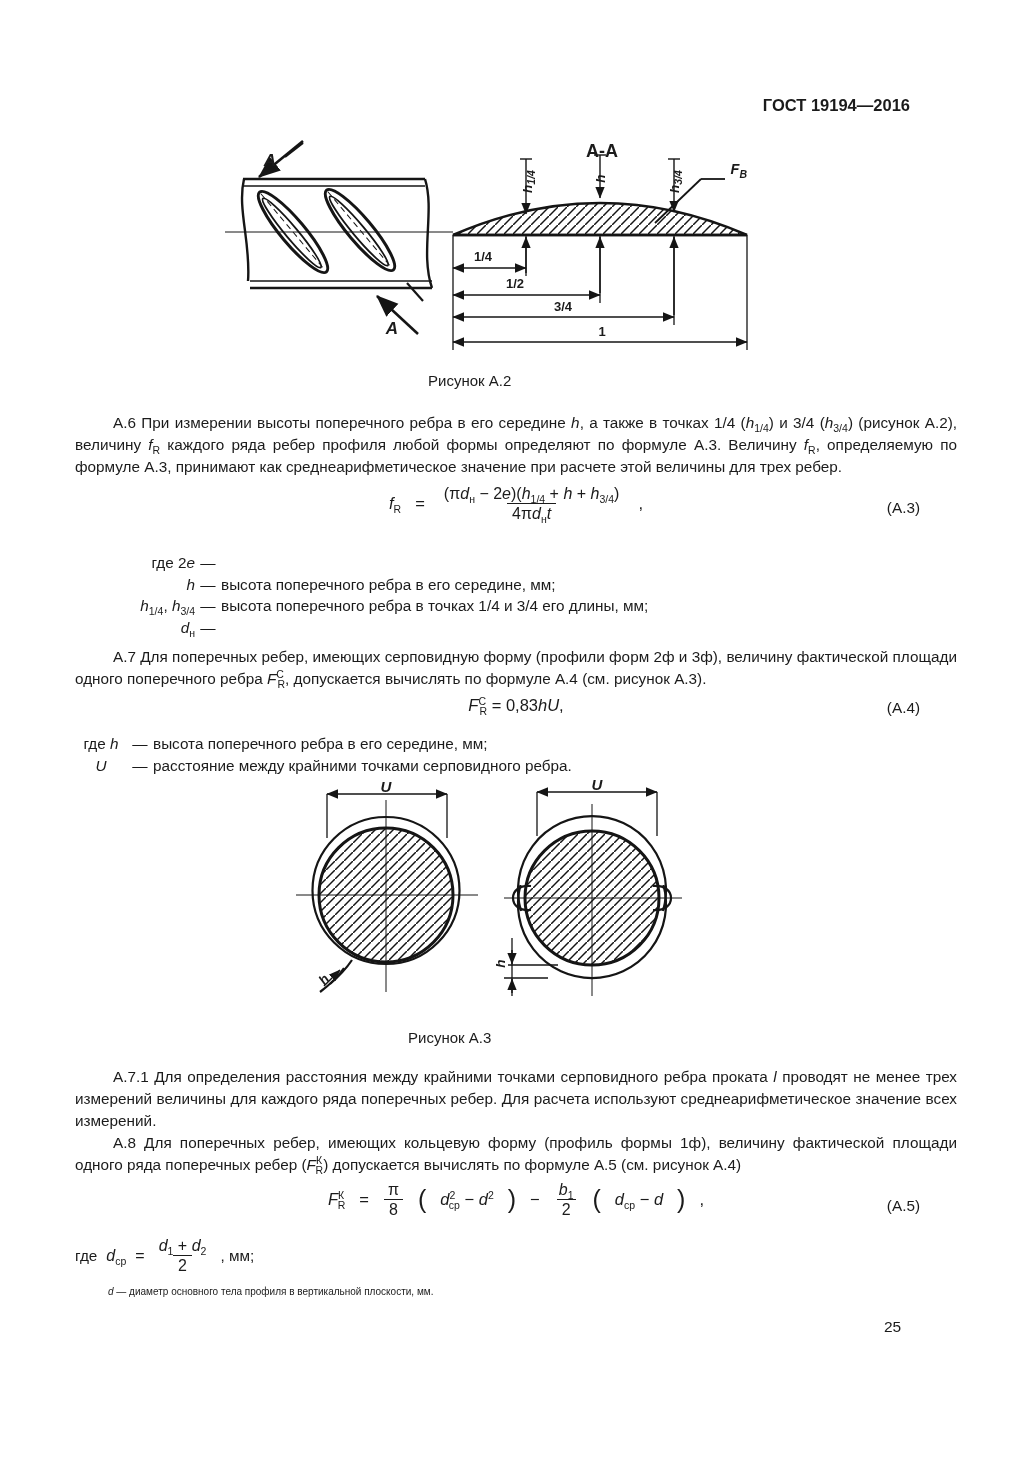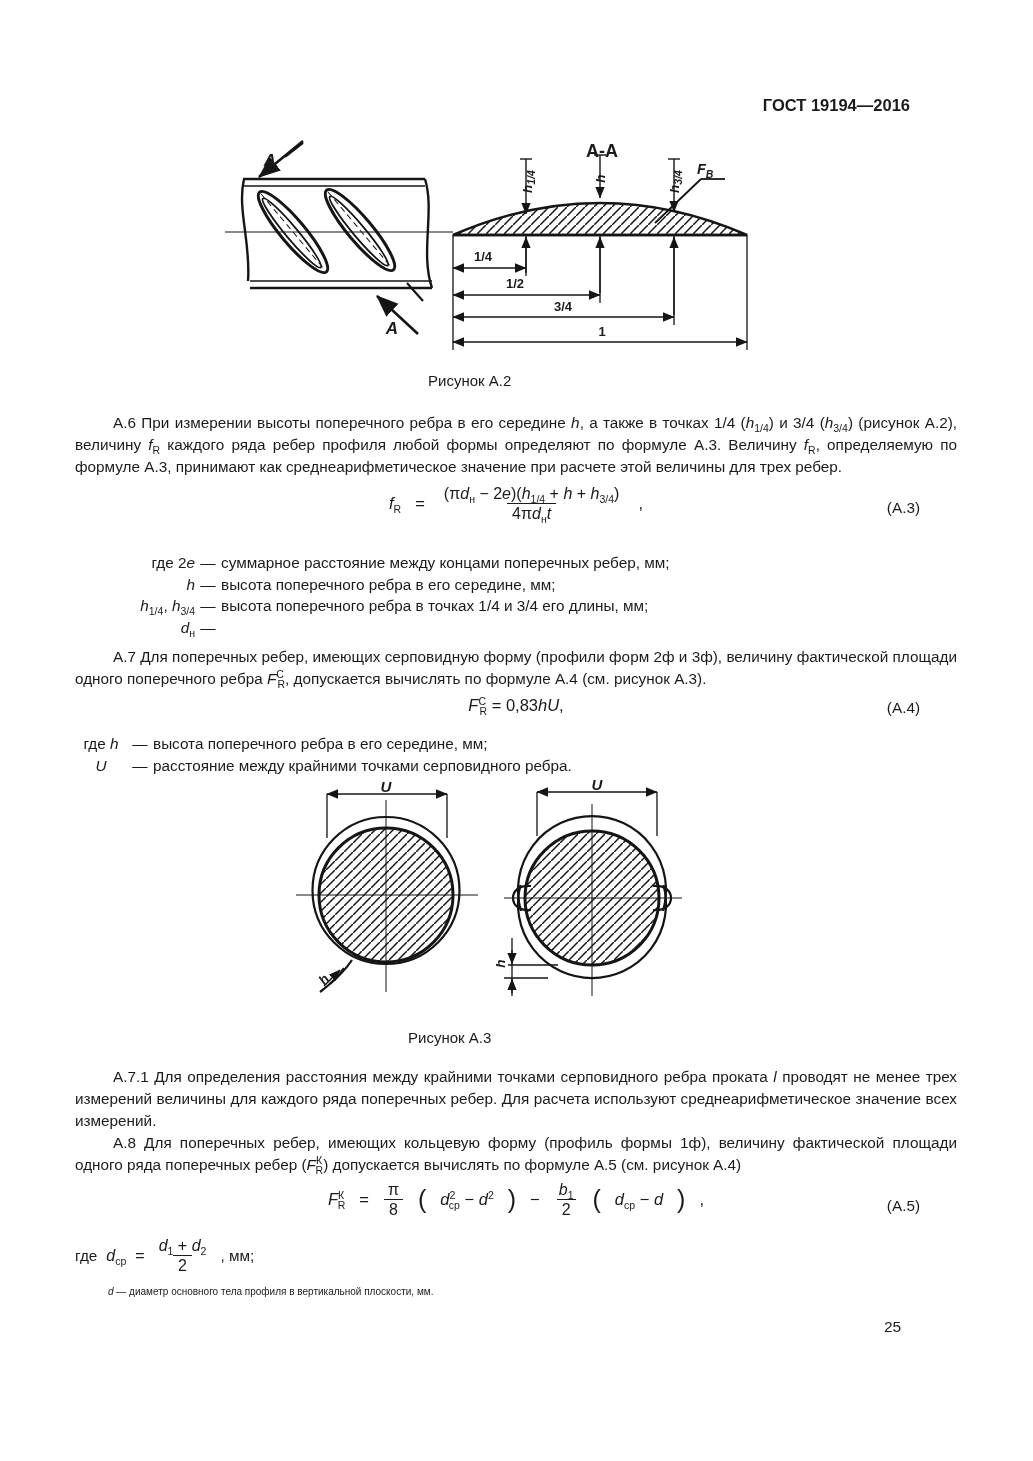--- a/index.html
+++ b/index.html
@@ -23,21 +23,21 @@
   .wdash{width:26px;text-align:center;flex:none}
   .wdef{flex:1}
   .cap{font-size:15px;width:200px}
   .figlab{position:absolute;text-align:center}
   .dimlab{font-size:13px;font-weight:bold;width:50px}
   .rot90{transform:rotate(-90deg)}
   .hlab{font-style:italic;font-weight:bold;font-size:13.5px}
   .ulab{font-style:italic;font-weight:bold;font-size:15px;width:52px}
   .alab{font-style:italic;font-weight:bold;font-size:17px;width:30px}
   .aa{font-weight:bold;font-size:18px;width:80px}
-  .fb{font-style:italic;font-weight:bold;font-size:14.5px;width:50px;text-align:left}
+  .fb{font-style:italic;font-weight:bold;font-size:14.5px;width:50px;text-align:right}
   .bigp{font-size:25px;font-weight:300;line-height:0;transform:translateY(-1px)}
   svg .ln{stroke:#151515;fill:none}
   svg .thin{stroke-width:1}
   svg .dim{stroke-width:1.4}
   svg .out{stroke-width:2.4}
   svg .heavy{stroke-width:3}
 </style>
 </head>
 <body>
 
@@ -133,21 +133,20 @@
     <span class="den">4π<i>d</i><sub>н</sub><i>t</i></span>
   </span>
   <span>,</span>
   <span class="fnum" style="top:15px">(А.3)</span>
 </div>
 
 <div class="abs" style="left:75px;top:552px">
   <div class="wrow">
     <span class="wterm">где 2<i>е</i></span>
     <span class="wdash">—</span>
-    <span class="wdef">суммарное расстояние между концами поперечных ребер, мм;</span>
   </div>
   <div class="wrow">
     <span class="wterm"><i>h</i></span>
     <span class="wdash">—</span>
     <span class="wdef">высота поперечного ребра в его середине, мм;</span>
   </div>
   <div class="wrow">
     <span class="wterm"><i>h</i><sub>1/4</sub>, <i>h</i><sub>3/4</sub></span>
     <span class="wdash">—</span>
     <span class="wdef">высота поперечного ребра в точках 1/4 и 3/4 его длины, мм;</span>

